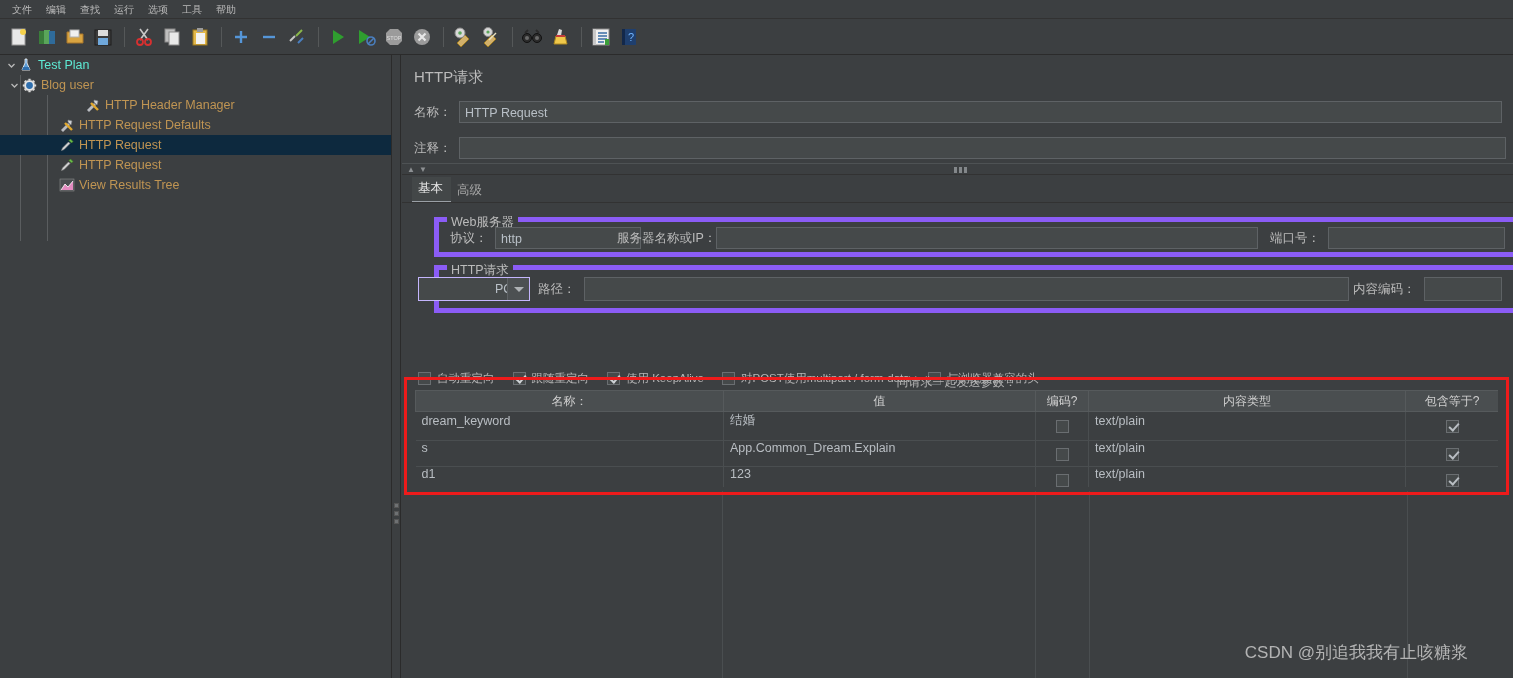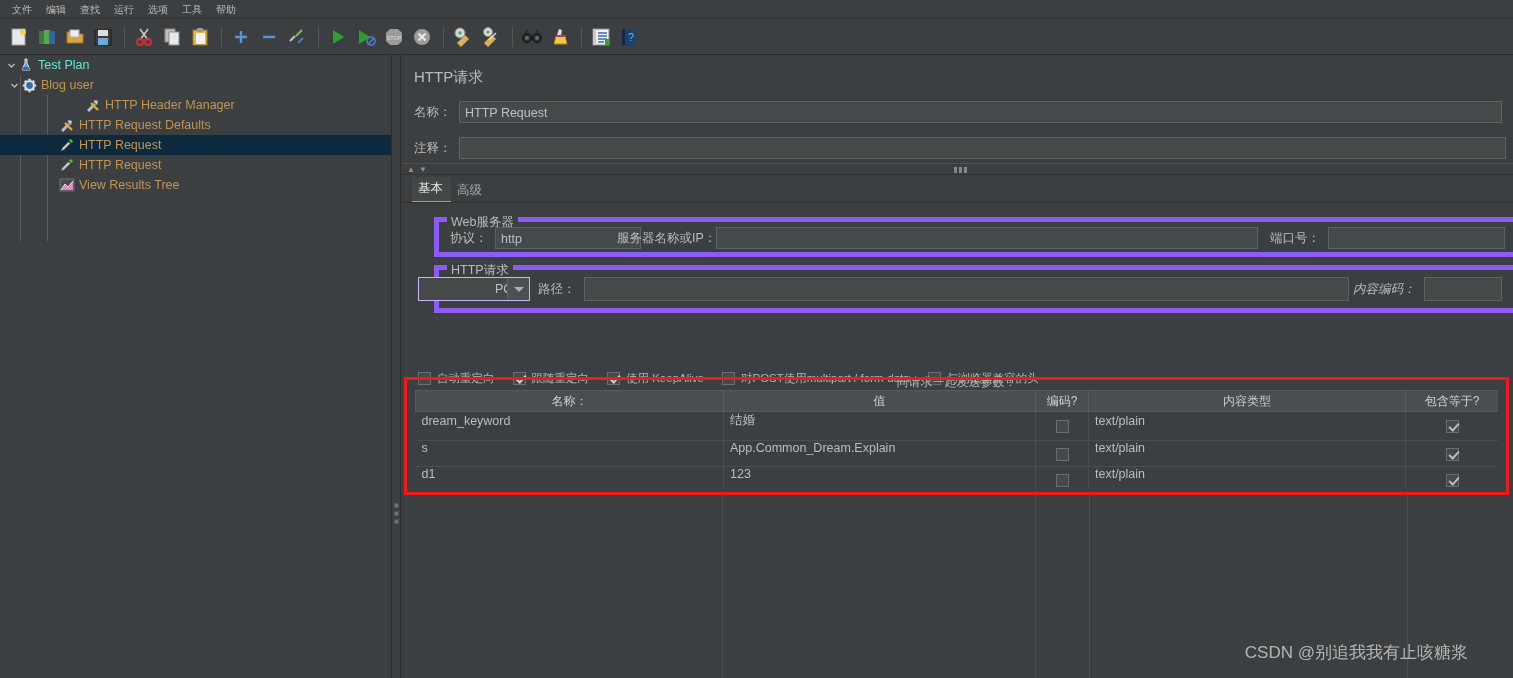--- a/index.html
+++ b/index.html
@@ -532,21 +532,21 @@
         <span class="cbtn">
             <i class="caret"></i>
           </span>
       </div>
     </div>
     <div class="form-row" style="left:136px; top:222px;">
       <span class="form-label" style="width:46px;">路径：</span>
       <span class="txt" style="width:765px; display:block; height:24px;"></span>
     </div>
     <div class="form-row" style="left:951px; top:222px;">
-      <span class="form-label" style="width:71px;font-style:italic;">内容编码：</span>
+      <span class="form-label" style="width:71px;">内容编码：</span>
       <span class="txt" style="width:78px; display:block; height:24px;"></span>
     </div>
 
     <div class="cbrow">
       <label class="cb">
         <span class="cbbox"></span>
         <span class="cblabel">自动重定向</span>
       </label>
       <label class="cb">
         <span class="cbbox checked"></span>

